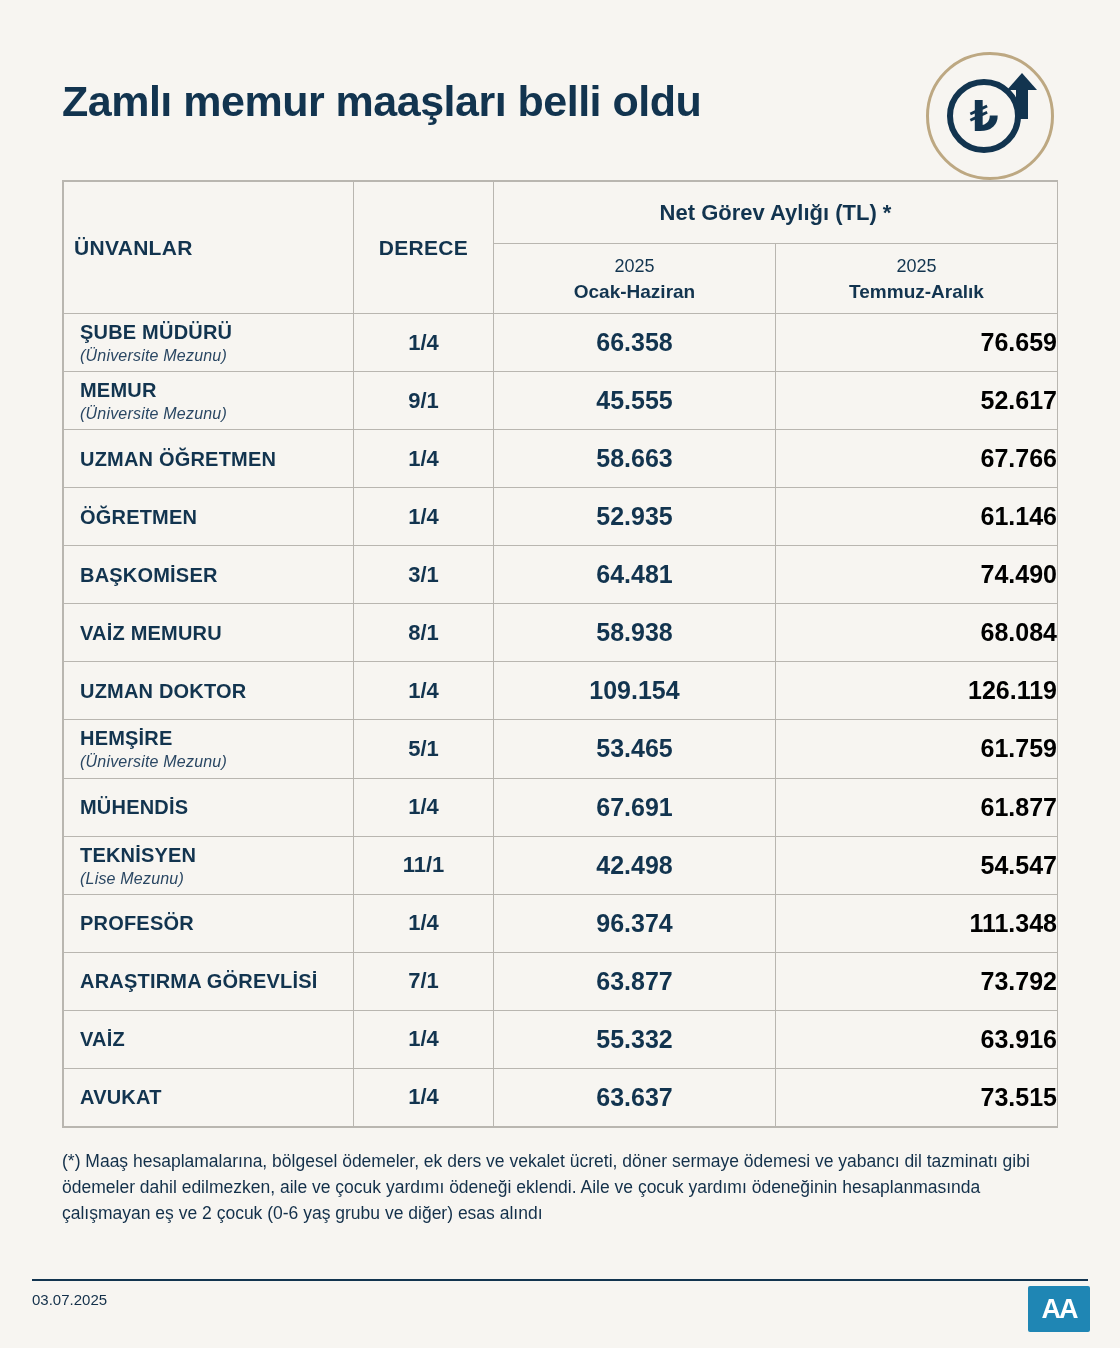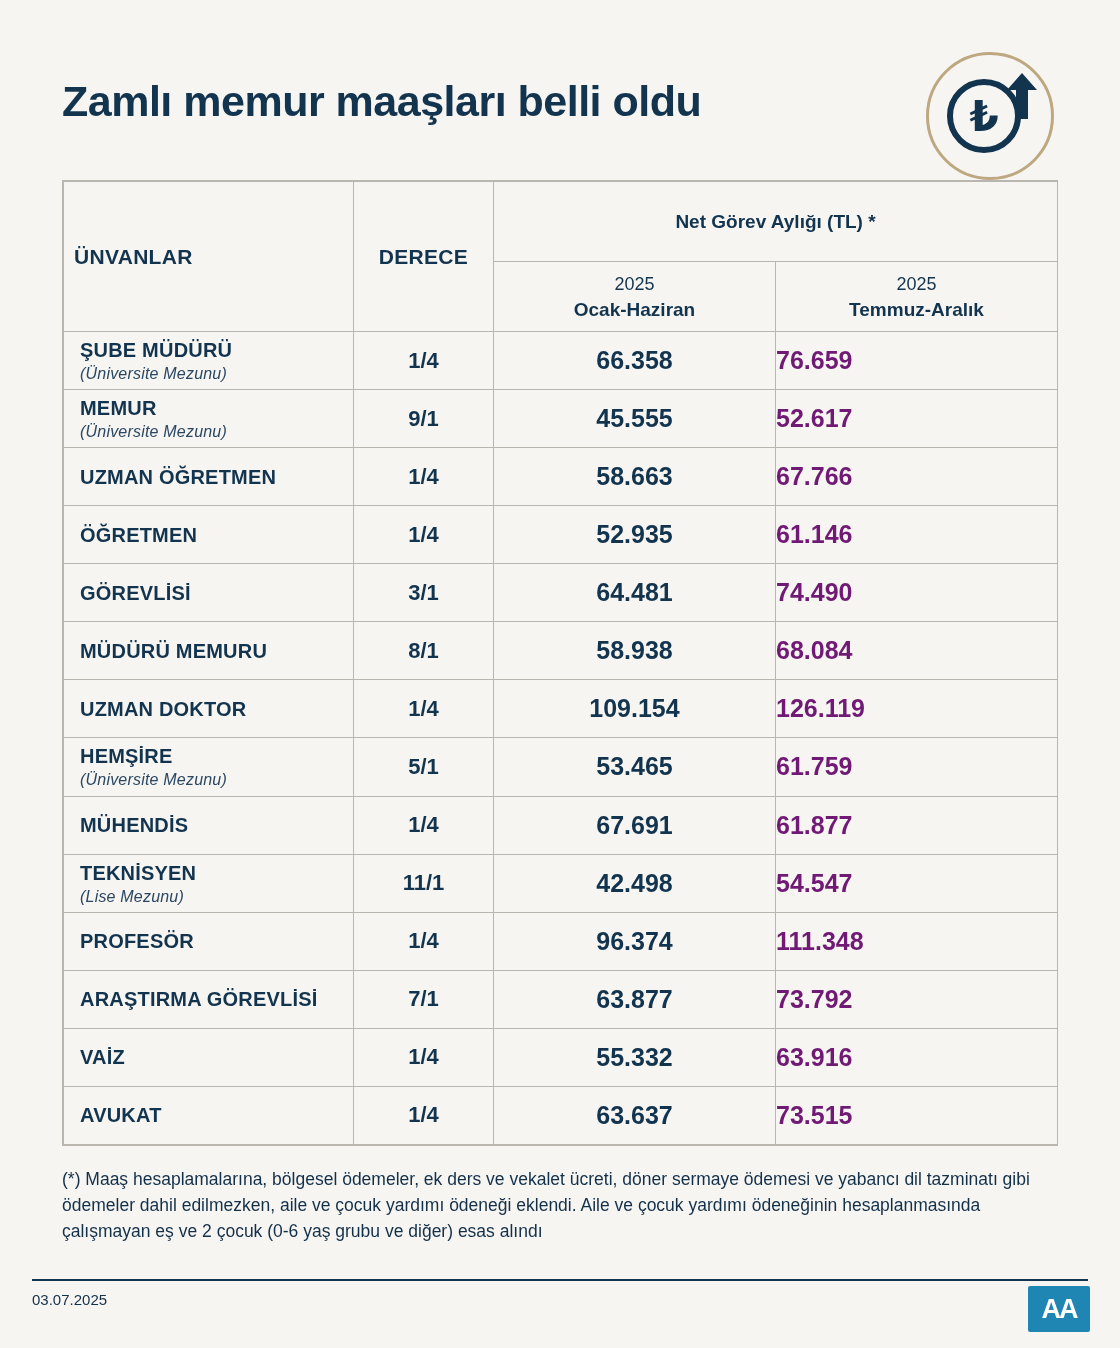--- a/index.html
+++ b/index.html
@@ -112,22 +112,22 @@
     text-align: left;
     padding-left: 10px;
     font-size: 21px;
     letter-spacing: 0.3px;
   }
   .th-derece {
     font-size: 21px;
     letter-spacing: 0.3px;
   }
   .th-group {
-    font-size: 19px;
-    height: 80px;
+    font-size: 22px;
+    height: 62px;
   }
   .th-sub {
     height: 70px;
     font-size: 19px;
     line-height: 1.35;
   }
   .th-sub .yr { font-weight: normal; font-size: 18px; }
 
   tbody tr { height: 58px; }
   td.t-name {
@@ -154,24 +154,24 @@
     font-weight: bold;
     color: #12344f;
   }
   td.t-v1 {
     text-align: center;
     font-size: 25px;
     font-weight: bold;
     color: #12344f;
   }
   td.t-v2 {
-    text-align: left;
+    text-align: right;
     font-size: 25px;
     font-weight: bold;
-    color: #701a75;
+    color: #000000;
   }
 
   
   .footnote {
     margin: 20px 62px 0 62px;
     font-size: 17.5px;
     line-height: 1.5;
     color: #13304a;
     max-width: 1000px;
   }
@@ -272,27 +272,27 @@
           <td class="t-v1">58.663</td>
           <td class="t-v2">67.766</td>
         </tr>
         <tr>
           <td class="t-name"><span>ÖĞRETMEN</span></td>
           <td class="t-derece">1/4</td>
           <td class="t-v1">52.935</td>
           <td class="t-v2">61.146</td>
         </tr>
         <tr>
-          <td class="t-name"><span>GÖREVLİSİ</span></td>
+          <td class="t-name"><span>BAŞKOMİSER</span></td>
           <td class="t-derece">3/1</td>
           <td class="t-v1">64.481</td>
           <td class="t-v2">74.490</td>
         </tr>
         <tr>
-          <td class="t-name"><span>MÜDÜRÜ MEMURU</span></td>
+          <td class="t-name"><span>VAİZ MEMURU</span></td>
           <td class="t-derece">8/1</td>
           <td class="t-v1">58.938</td>
           <td class="t-v2">68.084</td>
         </tr>
         <tr>
           <td class="t-name"><span>UZMAN DOKTOR</span></td>
           <td class="t-derece">1/4</td>
           <td class="t-v1">109.154</td>
           <td class="t-v2">126.119</td>
         </tr>

